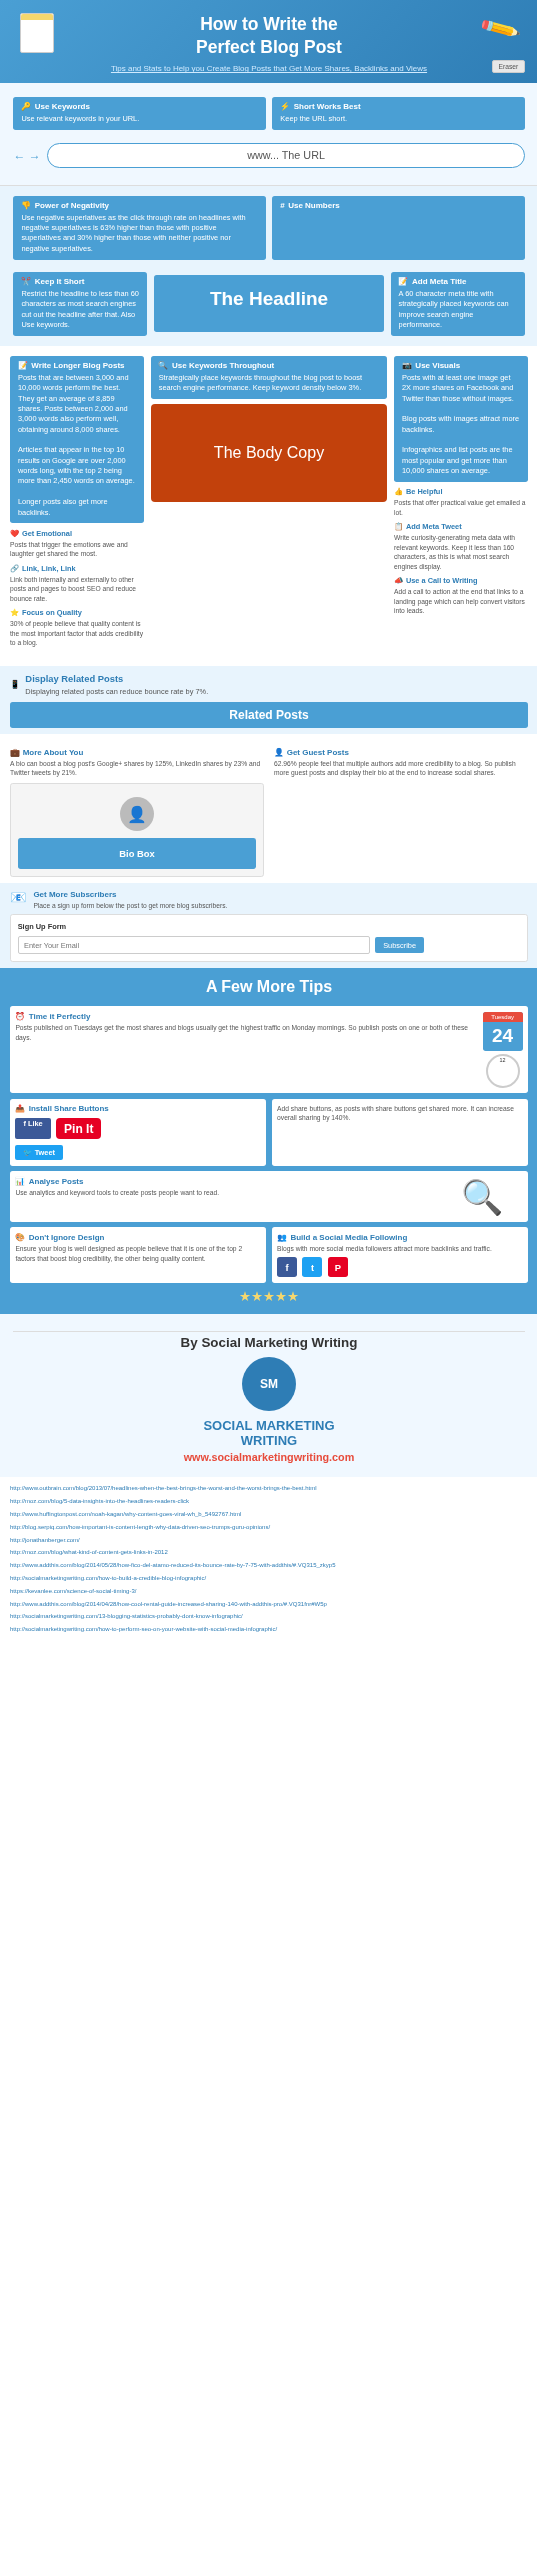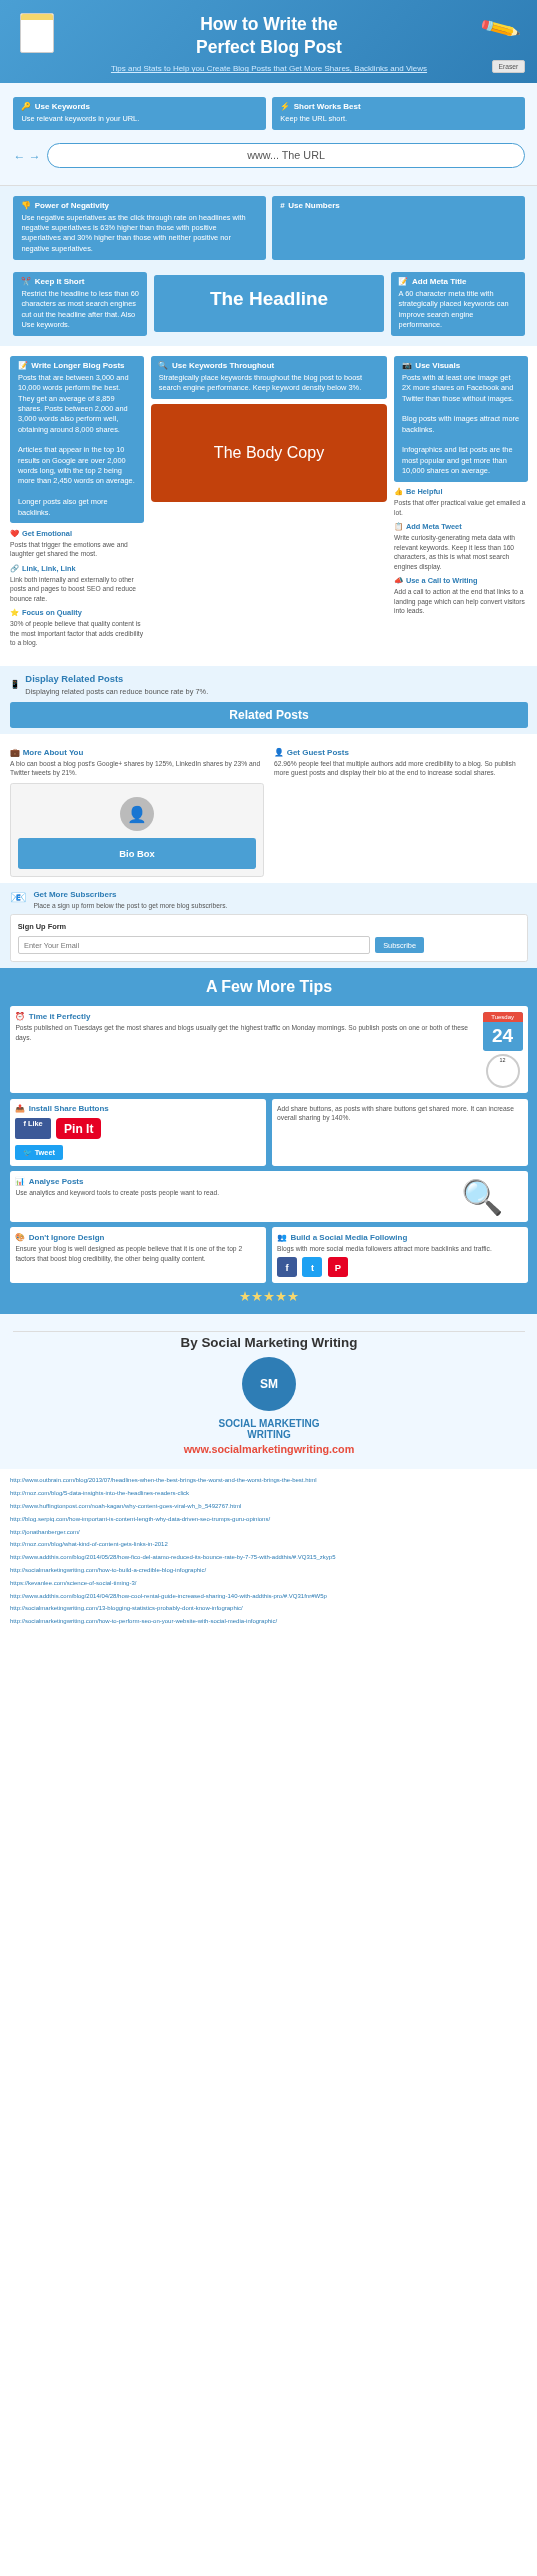--- a/index.html
+++ b/index.html
@@ -789,21 +789,21 @@
     <div class="stars">★★★★★</div>
   </div>
 </div>
 
 <div class="footer">
   <hr class="divider">
   <h2 class="footer-title">By Social Marketing Writing</h2>
   <div class="sm-logo">
     <span>SM</span>
   </div>
-  <div class="sm-name" style="white-space:pre-line;font-size:10px;">SOCIAL MARKETING
+  <div class="sm-name" style="white-space:pre-line;font-size:13px;">SOCIAL MARKETING
 WRITING</div>
   <div class="sm-url">www.socialmarketingwriting.com</div>
 </div>
 
 <div class="links-section">
   <div id="links-container">
       <div style="color: rgb(46, 125, 181); font-size: 6px; margin-bottom: 2px;">http://www.outbrain.com/blog/2013/07/headlines-when-the-best-brings-the-worst-and-the-worst-brings-the-best.html</div>
       <div style="color: rgb(46, 125, 181); font-size: 6px; margin-bottom: 2px;">http://moz.com/blog/5-data-insights-into-the-headlines-readers-click</div>
       <div style="color: rgb(46, 125, 181); font-size: 6px; margin-bottom: 2px;">http://www.huffingtonpost.com/noah-kagan/why-content-goes-viral-wh_b_5492767.html</div>
       <div style="color: rgb(46, 125, 181); font-size: 6px; margin-bottom: 2px;">http://blog.serpiq.com/how-important-is-content-length-why-data-driven-seo-trumps-guru-opinions/</div>

